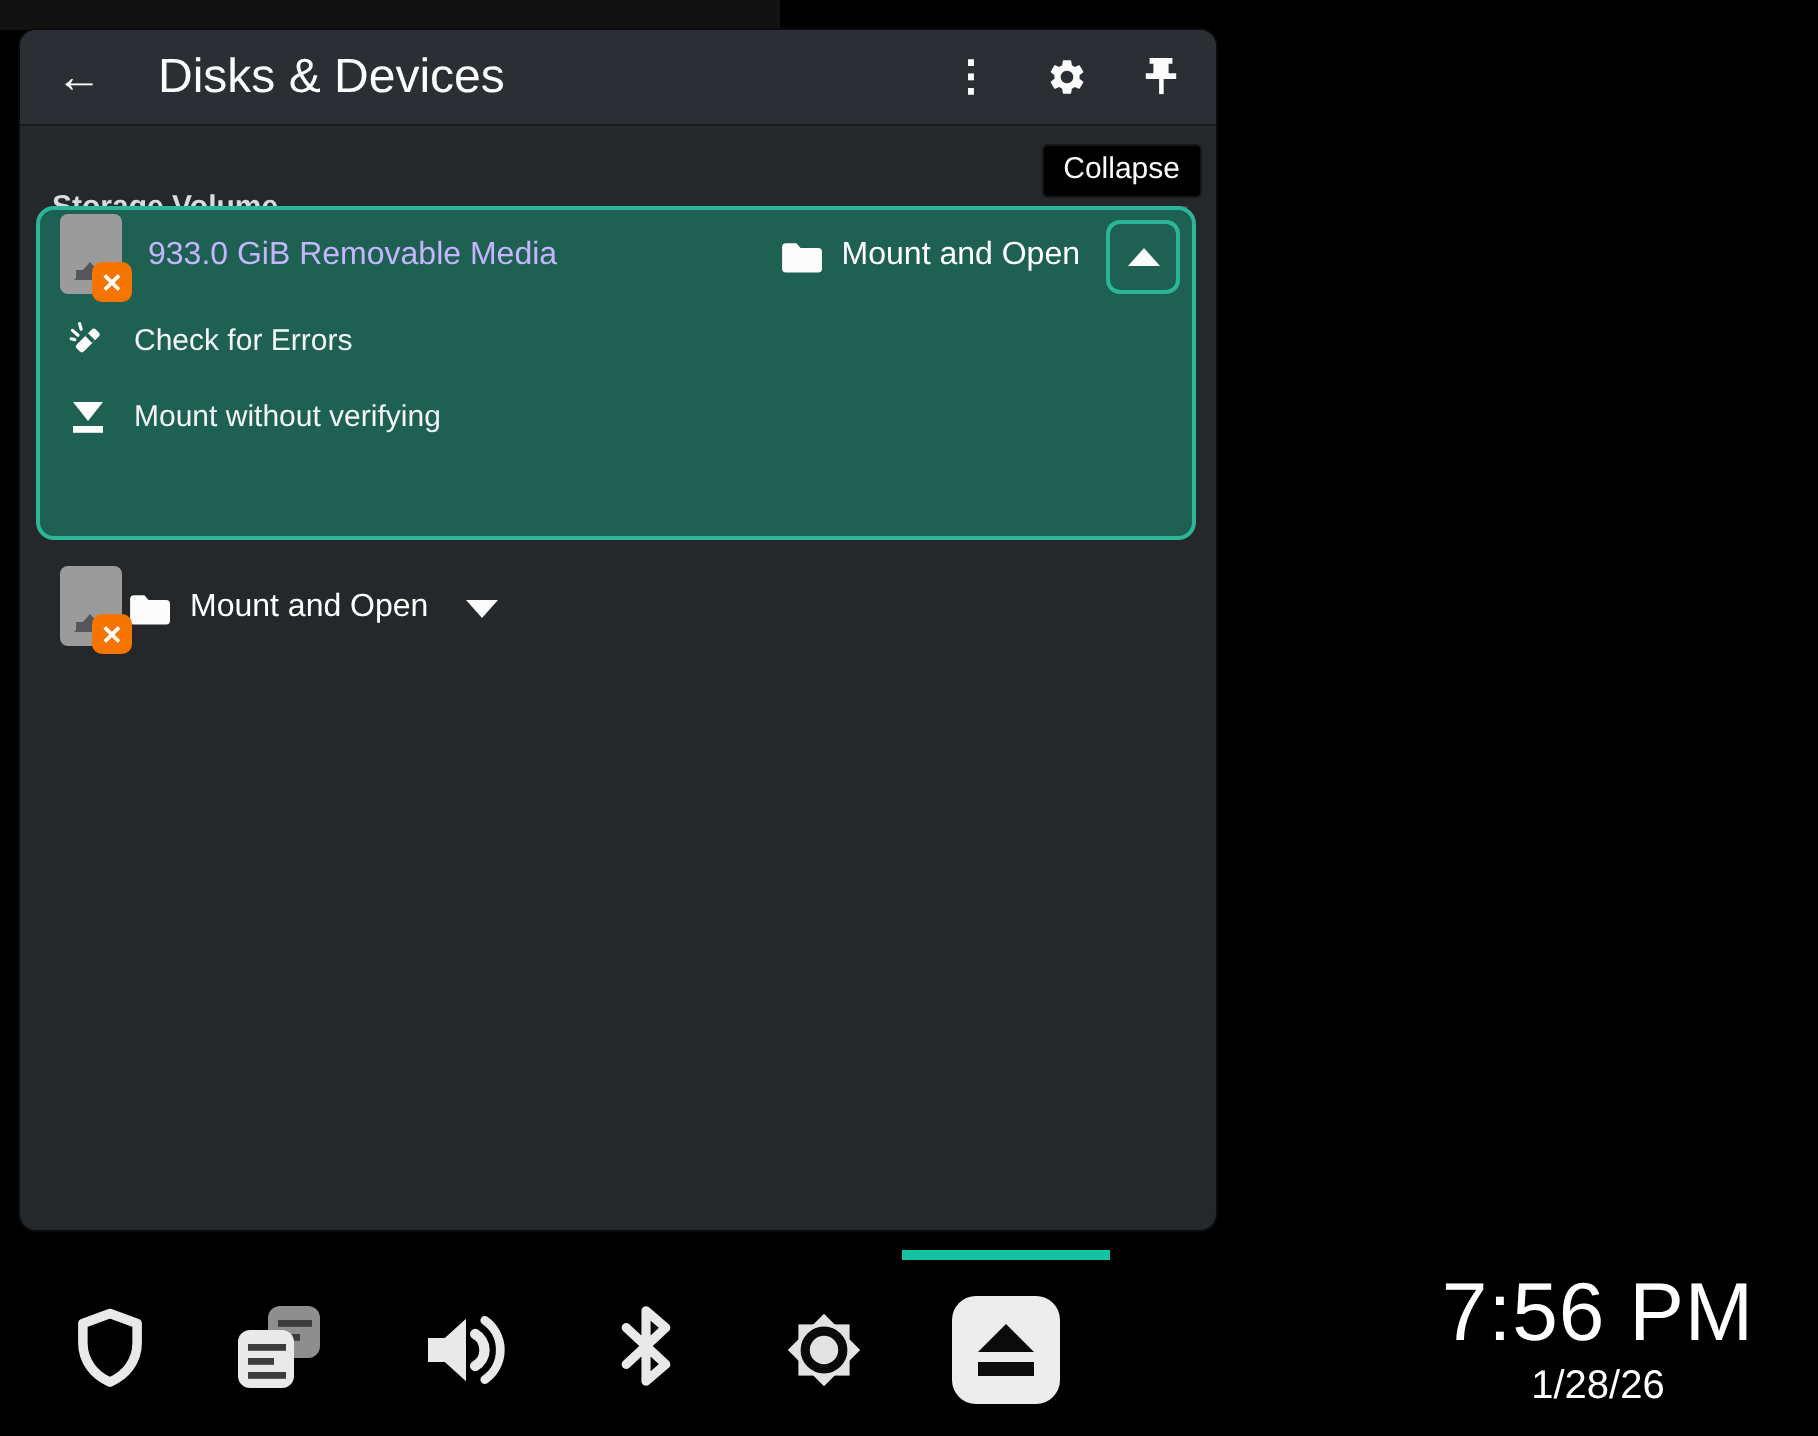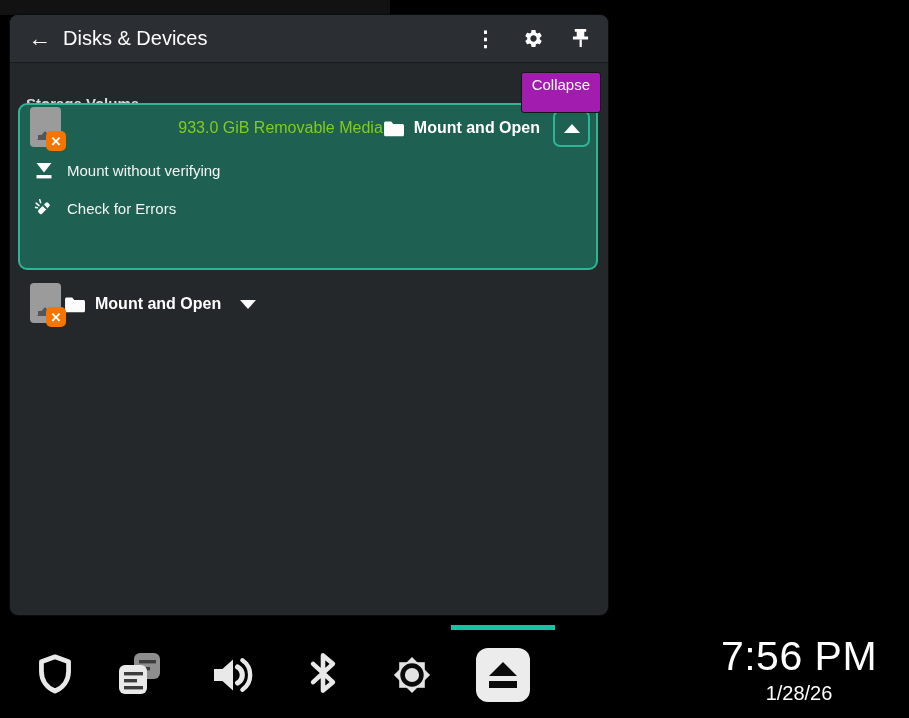--- a/index.html
+++ b/index.html
@@ -22,36 +22,36 @@
   }
   .popup-header {
     position: absolute; left: 0; top: 0; right: 0; height: 48px;
     background: #2b2f33;
     border-radius: 8px 8px 0 0;
     border-bottom: 1px solid #191c1e;
     display: flex; align-items: center;
     padding: 0 18px;
   }
   .back-btn { font-size: 23px; color: #fcfcfc; cursor: default; line-height: 1; }
-  .popup-title { font-size: 20px; margin-left: 12px; flex: 1; color: #fcfcfc; }
+  .popup-title { font-size: 24px; margin-left: 28px; flex: 1; color: #fcfcfc; }
   .header-icons { display: flex; align-items: center; gap: 27px; }
   .kebab { font-size: 21px; font-weight: 700; color: #fcfcfc; line-height: 1; }
   .hicon svg { display: block; }
 
   .section-row {
     position: absolute; left: 16px; right: 14px; top: 80px;
     display: flex; align-items: center;
   }
   .section-label { font-size: 15px; font-weight: 700; color: #d8dadb; white-space: nowrap; }
   .section-line { flex: 1; height: 1px; background: #404447; margin-left: 12px; }
 
   .tooltip {
     position: absolute; top: 57px; right: 7px; z-index: 6;
-    background: #a21caf; border: 1px solid #141618; border-radius: 3px;
-    padding: 3px 10px 19px 10px; font-size: 15px; color: #fbfbfb;
+    background: #000000; border: 1px solid #141618; border-radius: 3px;
+    padding: 3px 10px 5px 10px; font-size: 15px; color: #fbfbfb;
   }
 
   
   .device-card {
     position: absolute; left: 8px; top: 88px; width: 580px; height: 167px;
     background: #1e6052; border: 2px solid #2cb697; border-radius: 9px;
     display: flex; flex-direction: column; z-index: 2;
   }
   .device-row {
     display: flex; align-items: center;
@@ -72,23 +72,23 @@
     border-left: 8px solid transparent; border-right: 8px solid transparent;
     border-bottom: 9px solid #53565a;
   }
   .drive-eject .bar { width: 16px; height: 4px; background: #53565a; margin: 3px auto 0; }
   .drive-badge {
     position: absolute; right: -2px; bottom: -2px; width: 20px; height: 20px;
     background: #f67400; border-radius: 5px;
     display: flex; align-items: center; justify-content: center;
     color: #fff; font-size: 13px; font-weight: 700; line-height: 1;
   }
-  .device-name { font-size: 16px; color: #84cc16; margin-left: 22px; flex: 1; text-align: right; }
+  .device-name { font-size: 16px; color: #c4b5fd; margin-left: 10px; flex: 1; }
   .folder-icon { margin-right: 10px; flex: none; display: flex; }
-  .action-label { font-size: 16px; color: #ffffff; margin-right: 13px; white-space: nowrap; font-weight: bold; }
+  .action-label { font-size: 16px; color: #ffffff; margin-right: 13px; white-space: nowrap; }
   .collapse-btn {
     width: 37px; height: 37px; flex: none;
     border: 2px solid #2cb697; border-radius: 7px; background: transparent;
     display: flex; align-items: center; justify-content: center;
   }
   .tri-up {
     width: 0; height: 0;
     border-left: 8px solid transparent; border-right: 8px solid transparent;
     border-bottom: 9px solid #fcfcfc;
   }
@@ -171,38 +171,38 @@
       </span>
       <span class="action-label">Mount and Open</span>
       <span class="collapse-btn">
         <span class="tri-up"></span>
       </span>
     </div>
 
     <div class="menu-item">
       <span class="menu-icon">
         <svg width="20" height="20" viewBox="0 0 20 20">
-            <path fill="#fcfcfc" d="M2.5 3h15l-7.5 9.5z"></path>
-            <rect x="2.5" y="15" width="15" height="3.4" fill="#fcfcfc"></rect>
-          </svg>
-      </span>
-      <span>Mount without verifying</span>
-    </div>
-
-    <div class="menu-item">
-      <span class="menu-icon">
-        <svg width="20" height="20" viewBox="0 0 20 20">
           <g transform="rotate(45 10 10)">
               <rect x="7.6" y="3.5" width="5" height="13.5" rx="1.6" fill="#fcfcfc"></rect>
               <rect x="7.6" y="7.6" width="5" height="2" fill="#1e6052"></rect>
             </g>
           <path d="M2.2 5.2 L5 7.6 M5.8 1.8 L6.6 4.6 M1.6 9.4 L3.4 9.8" stroke="#fcfcfc" stroke-width="1.6" stroke-linecap="round"></path>
         </svg>
       </span>
       <span>Check for Errors</span>
+    </div>
+
+    <div class="menu-item">
+      <span class="menu-icon">
+        <svg width="20" height="20" viewBox="0 0 20 20">
+            <path fill="#fcfcfc" d="M2.5 3h15l-7.5 9.5z"></path>
+            <rect x="2.5" y="15" width="15" height="3.4" fill="#fcfcfc"></rect>
+          </svg>
+      </span>
+      <span>Mount without verifying</span>
     </div>
 
   </div>
 
   <div class="device-row plain">
     <span class="drive-icon">
       <span class="drive-body"></span>
       <span class="drive-eject"><span class="tri"></span><span class="bar" style="display:block;"></span></span>
       <span class="drive-badge">✕</span>
     </span>

